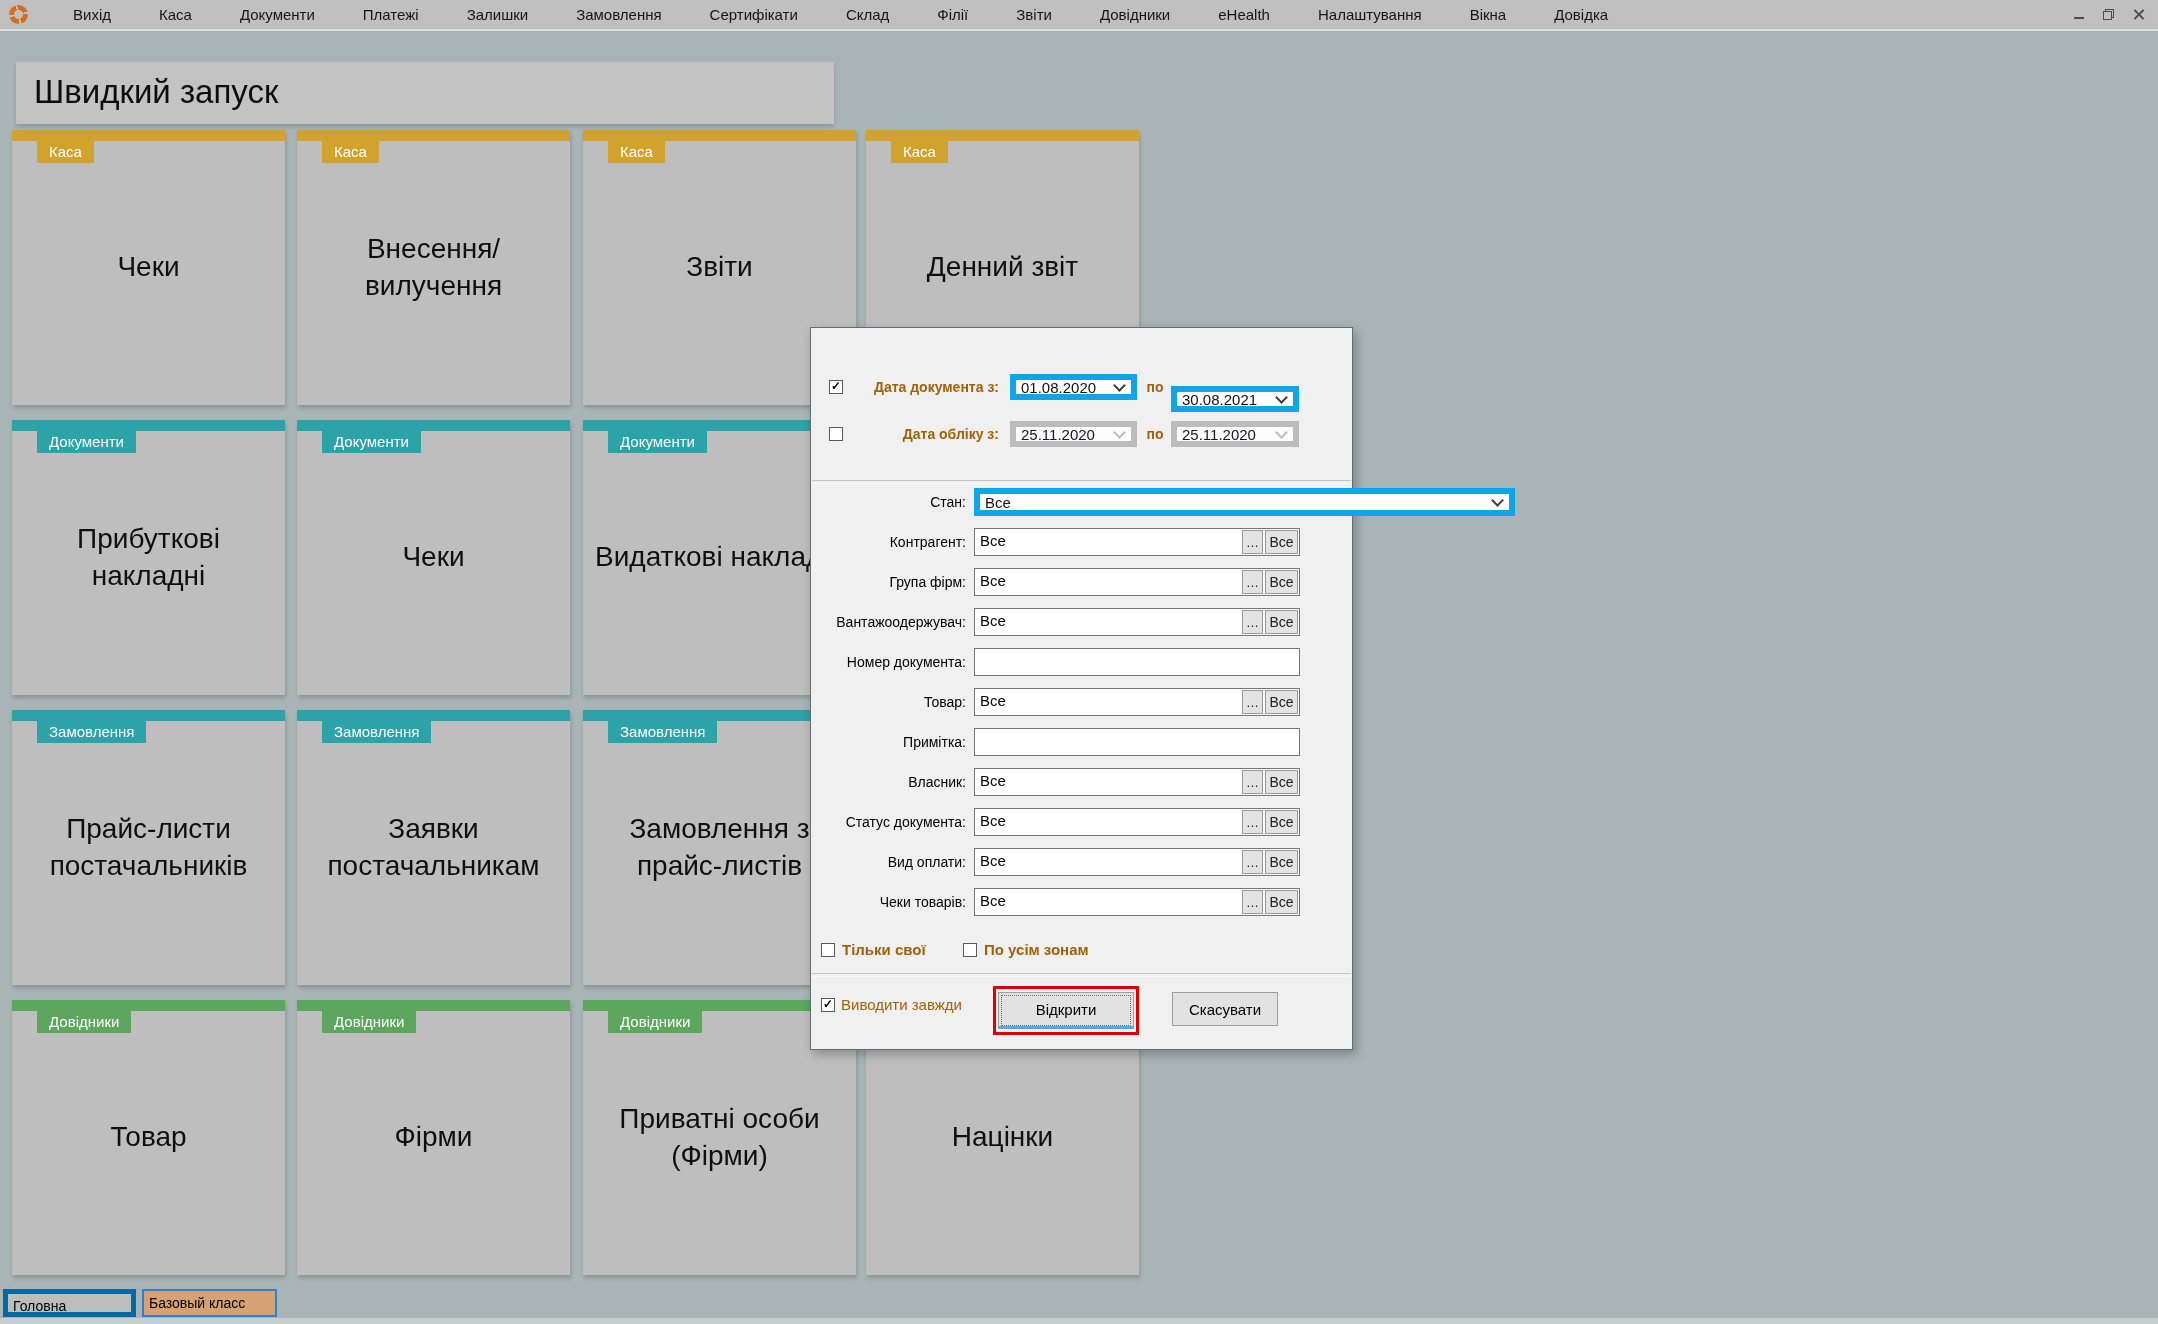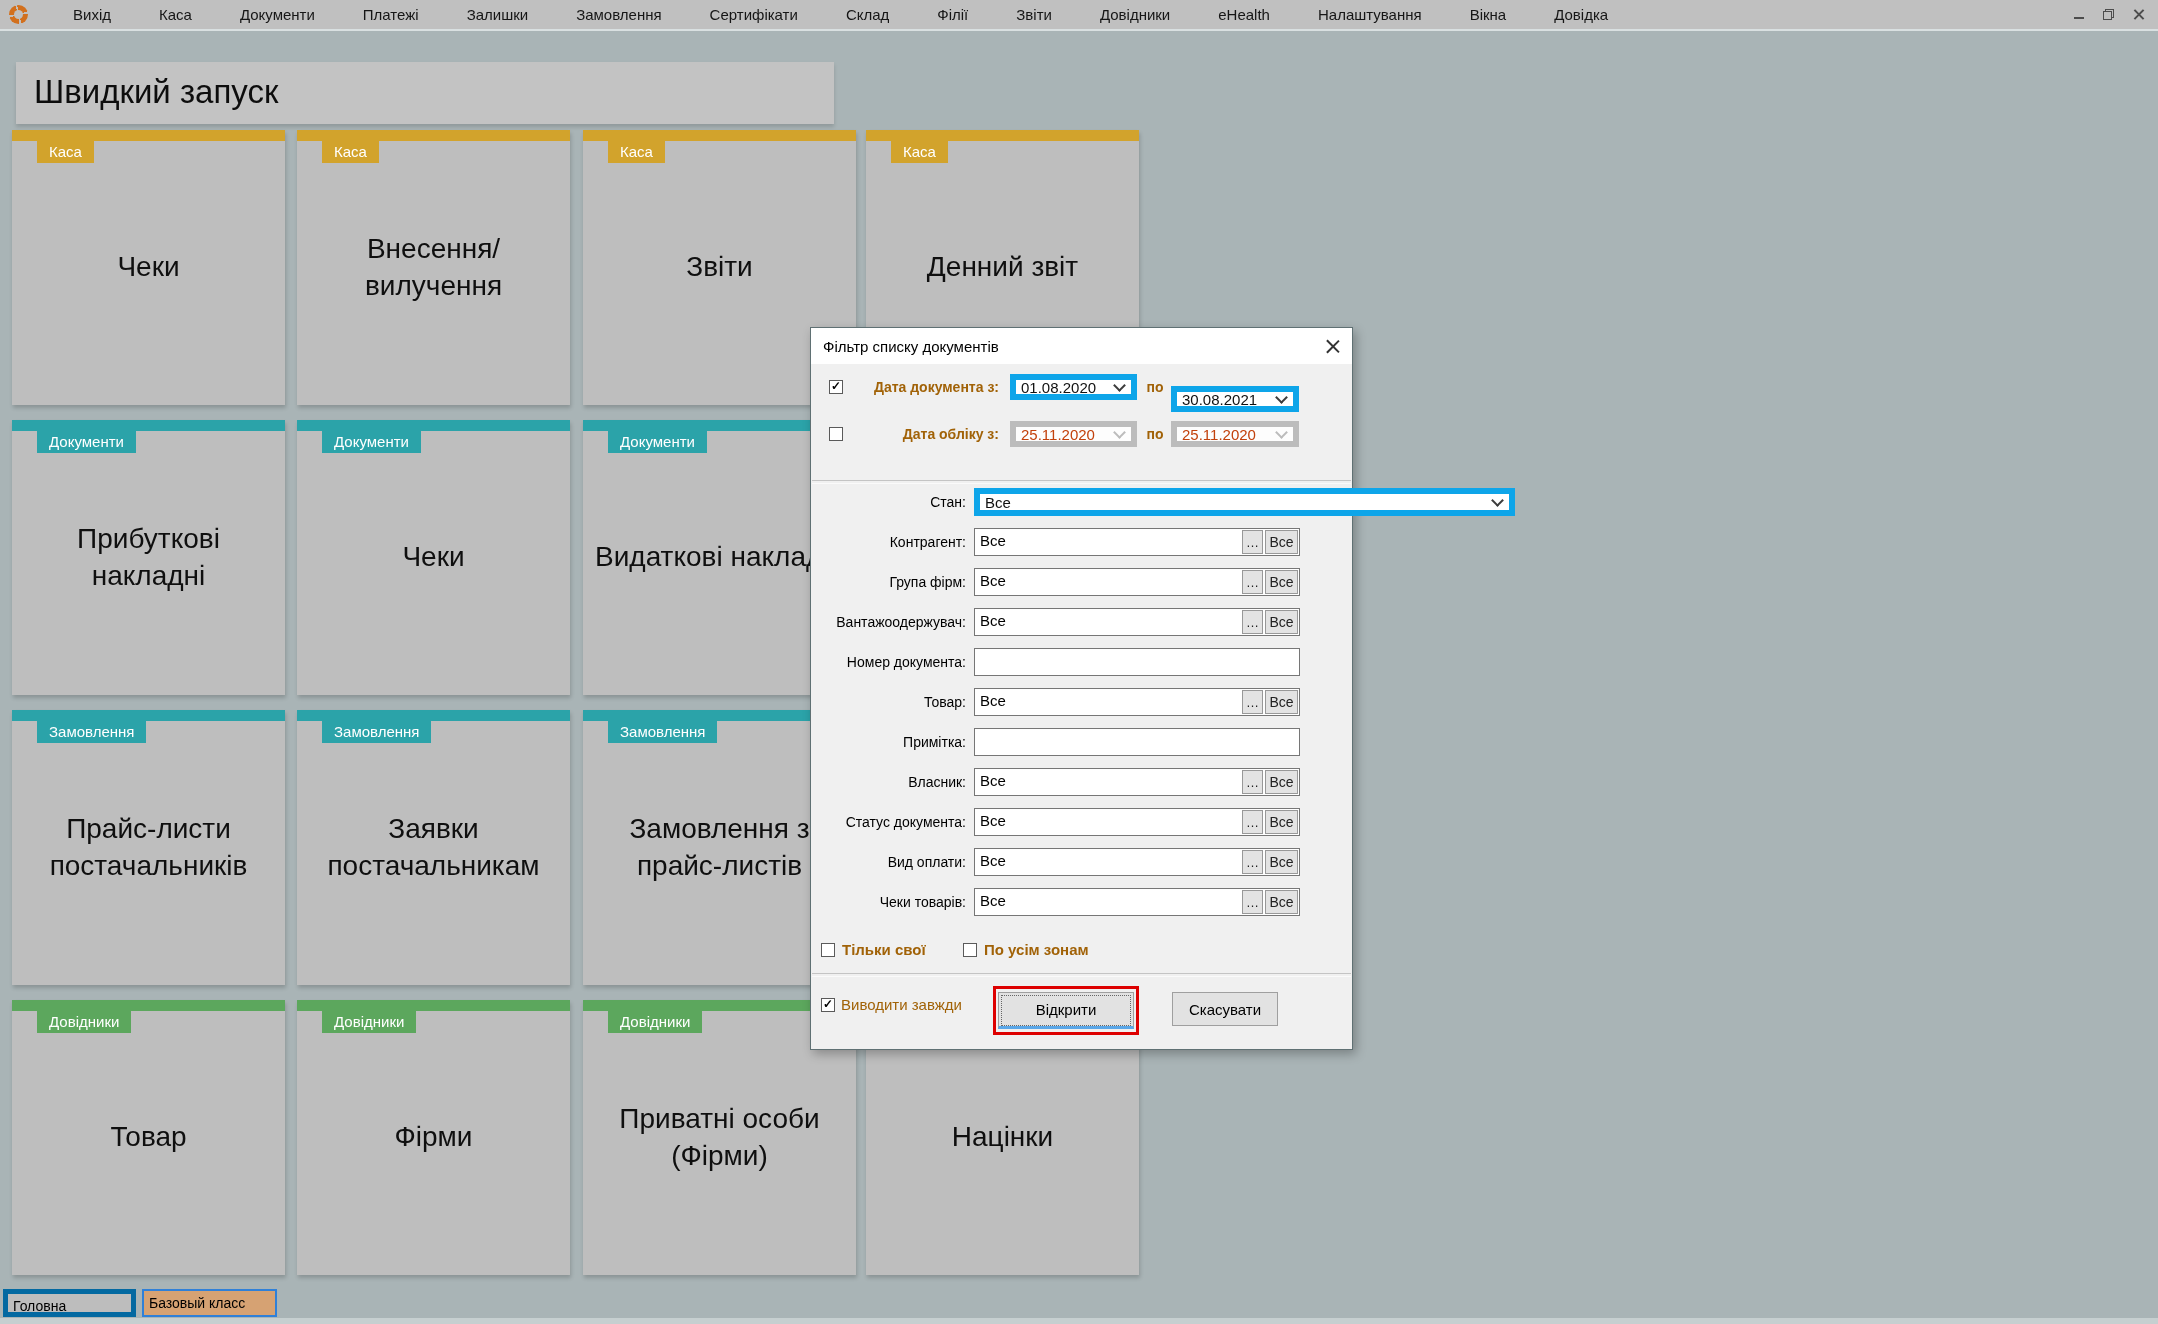--- a/index.html
+++ b/index.html
@@ -86,21 +86,21 @@
   .lbl{height:26px;line-height:26px;color:#a16207;white-space:nowrap}
   .bold{font-weight:bold}
   .t-right{text-align:right}
 
   .combo{
     height:26px;background:#fff;border:6px solid #0ea5e9;display:flex;align-items:center;
     padding:0 5px;box-sizing:border-box;cursor:pointer;
   }
   .chev{width:7px;height:7px;border-left:2px solid #3c3c3c;border-bottom:2px solid #3c3c3c;
         transform:rotate(-45deg);margin:-3px 2px 0 auto;flex:0 0 auto}
-  .combo.disabled{color:#c2410c;border-color:#bcbcbc;background:#fdfdfd}
+  .combo.disabled{color:#0f172a;border-color:#bcbcbc;background:#fdfdfd}
   .combo.disabled .chev{border-color:#bcbcbc}
 
   .sep{position:absolute;left:1px;right:1px;height:2px;border-top:1px solid #c4c4c4;border-bottom:1px solid #fafafa}
 
   .f-label{position:absolute;left:0;width:155px;height:28px;line-height:28px;text-align:right;color:#000;white-space:nowrap}
   .f-field{position:absolute;left:163px;width:326px;height:28px;box-sizing:border-box}
   .lookup{display:flex;align-items:stretch;border:1px solid #767676;background:#fff;padding:1px;height:28px;box-sizing:border-box}
   .lk-text{flex:1;padding:2px 4px;font-size:15px;color:#000;cursor:text}
   .lk-btn{
     width:21px;background:#e3e3e3;border:1px solid #989898;margin-left:2px;
@@ -236,24 +236,20 @@
   <div class="tile-tab">Довідники</div>
   <div class="tile-label">Приватні особи (Фірми)</div>
 </div>
 <div class="tile r4 c4 cat-green">
   <div class="tile-bar"></div>
   <div class="tile-tab">Довідники</div>
   <div class="tile-label">Націнки</div>
 </div>
 
 <div class="dialog">
-  <div class="dlg-titlebar">
-    <span class="dlg-title">Фільтр списку документів</span>
-    <span class="dlg-close"></span>
-  </div>
 
   <span class="cb checked" style="left:18px;top:52px"></span>
   <div class="abs lbl bold t-right" style="left:40px;top:46px;width:148px;font-size:14px">Дата документа з:</div>
   <div class="abs combo" style="left:199px;top:46px;width:127px">
     <span>01.08.2020</span>
     <span class="chev"></span>
   </div>
   <div class="abs lbl bold" style="left:332px;top:46px;width:24px;text-align:center;font-size:14px">по</div>
   <div class="abs combo" style="left:360px;top:58px;width:128px">
     <span>30.08.2021</span>

